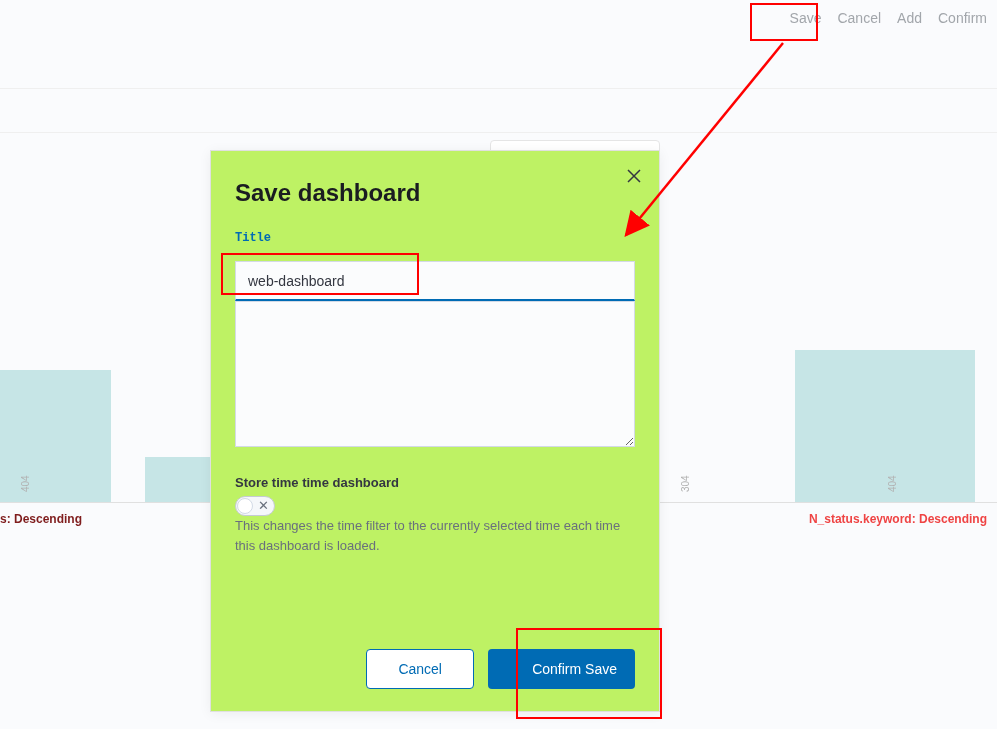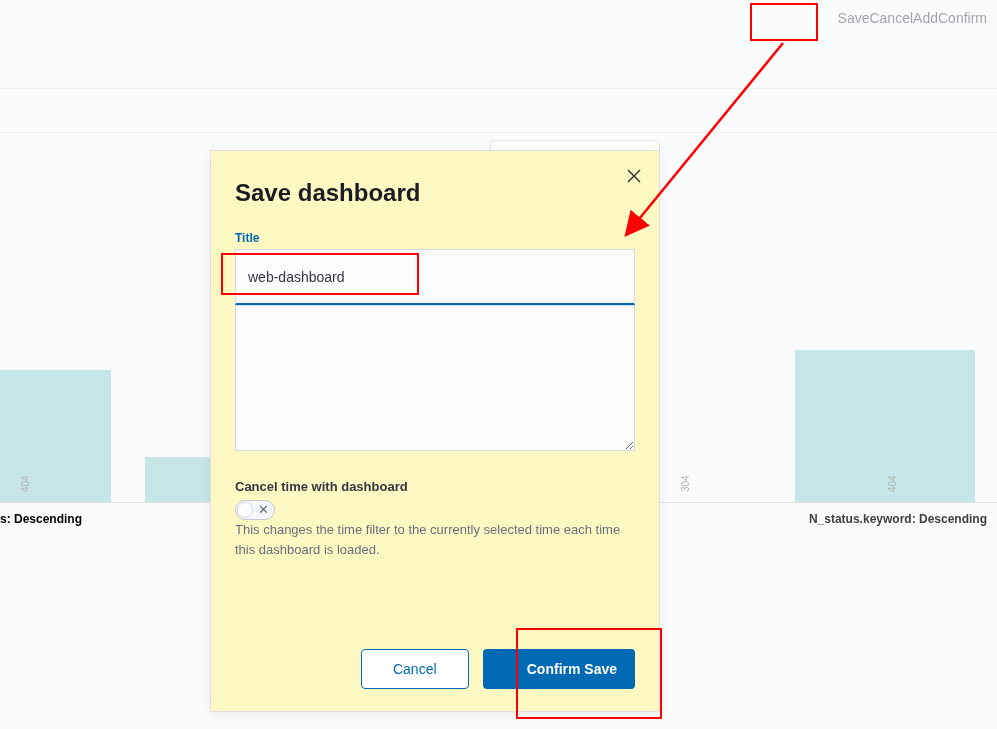--- a/index.html
+++ b/index.html
@@ -12,20 +12,21 @@
       overflow: hidden;
       color: #343741;
     }
 
     
     .top-toolbar {
       position: absolute;
       top: 10px;
       right: 0;
       display: flex;
+      gap: 16px;
       padding-right: 10px;
       font-size: 14px;
     }
     .top-toolbar span {
       color: #a2a6ab;
       cursor: pointer;
     }
 
     
     .annot-box-save {
@@ -81,29 +82,29 @@
       color: #b2b2b2;
       font-size: 10px;
     }
     .a404a { top: 492px; left: 20px; transform: rotate(-90deg); transform-origin: left top; }
     .a304 { top: 492px; left: 680px; transform: rotate(-90deg); transform-origin: left top; }
     .a404b { top: 492px; left: 887px; transform: rotate(-90deg); transform-origin: left top; }
     .x-desc-left {
       position: absolute;
       top: 512px;
       left: 0;
-      color: #000000;
+      color: #7f1d1d;
       font-size: 12px;
       font-weight: 600;
     }
     .x-desc-right {
       position: absolute;
       top: 512px;
       right: 10px;
-      color: #404040;
+      color: #ef4444;
       font-size: 12px;
       font-weight: 600;
       text-align: right;
     }
 
     .hline {
       position: absolute;
       top: 502px;
       left: 0;
       right: 0;
@@ -146,21 +147,21 @@
       width: 8px; height: 8px; border-radius: 50%; background: #dcdcdc;
     }
 
     
     .modal {
       position: absolute;
       top: 150px;
       left: 210px;
       width: 450px;
       height: 562px;
-      background: #fef9c3;
+      background: #bef264;
       border: 1px solid #e0e0e0;
       box-shadow: 0 2px 12px rgba(0,0,0,0.06);
       padding: 28px 24px 24px 24px;
       z-index: 40;
     }
     .modal-title {
       font-size: 24px;
       font-weight: 600;
       color: #1a1c21;
     }
@@ -169,32 +170,33 @@
       top: 18px;
       right: 18px;
       cursor: pointer;
       color: #343741;
     }
     .field-label {
       font-size: 12px;
       font-weight: 600;
       color: #006bb4;
       margin-top: 24px;
-      margin-bottom: 4px;
+      margin-bottom: 16px;
+      font-family: Liberation Mono, monospace;
     }
     .field-label-dark {
       font-size: 13px;
       font-weight: 600;
       color: #343741;
       margin-top: 24px;
       margin-bottom: 4px;
     }
     .title-input {
       width: 100%;
-      height: 56px;
+      height: 40px;
       padding: 0 12px;
       font-size: 14px;
       border: 1px solid #d3dae6;
       border-bottom: 2px solid #006bb4;
       background: #fbfcfd;
       outline: none;
       color: #343741;
     }
     .desc-textarea {
       width: 100%;
@@ -262,21 +264,21 @@
       border: 1px solid #006bb4;
       color: #006bb4;
       background: #fff;
       min-width: 108px;
     }
     .btn-confirm {
       border: none;
       color: #fff;
       background: #006bb4;
       min-width: 108px;
-      font-weight: 700;
+      font-weight: 400;
       padding-left: 44px;
     }
   </style>
 </head>
 <body>
 
 <div class="top-toolbar">
   <span>Save</span>
   <span>Cancel</span>
   <span>Add</span>
@@ -310,21 +312,21 @@
     <svg width="14" height="14" viewBox="0 0 14 14">
         <path d="M1 1 L13 13 M13 1 L1 13" stroke="#343741" stroke-width="1.5" fill="none"></path>
       </svg>
   </div>
 
   <div class="field-label">Title</div>
   <input class="title-input" type="text" value="web-dashboard" style="">
 
   <textarea class="desc-textarea" style=""></textarea>
 
-  <div class="field-label-dark">Cancel time with dashboard</div>
+  <div class="field-label-dark">Store time time dashboard</div>
   <div class="switch-row">
     <div class="switch">
       <div class="switch-knob"></div>
       <div class="switch-x">✕</div>
     </div>
   </div>
 
   <div class="help-text">This changes the time filter to the currently selected time each time this dashboard is loaded.</div>
 
   <div class="modal-actions">

